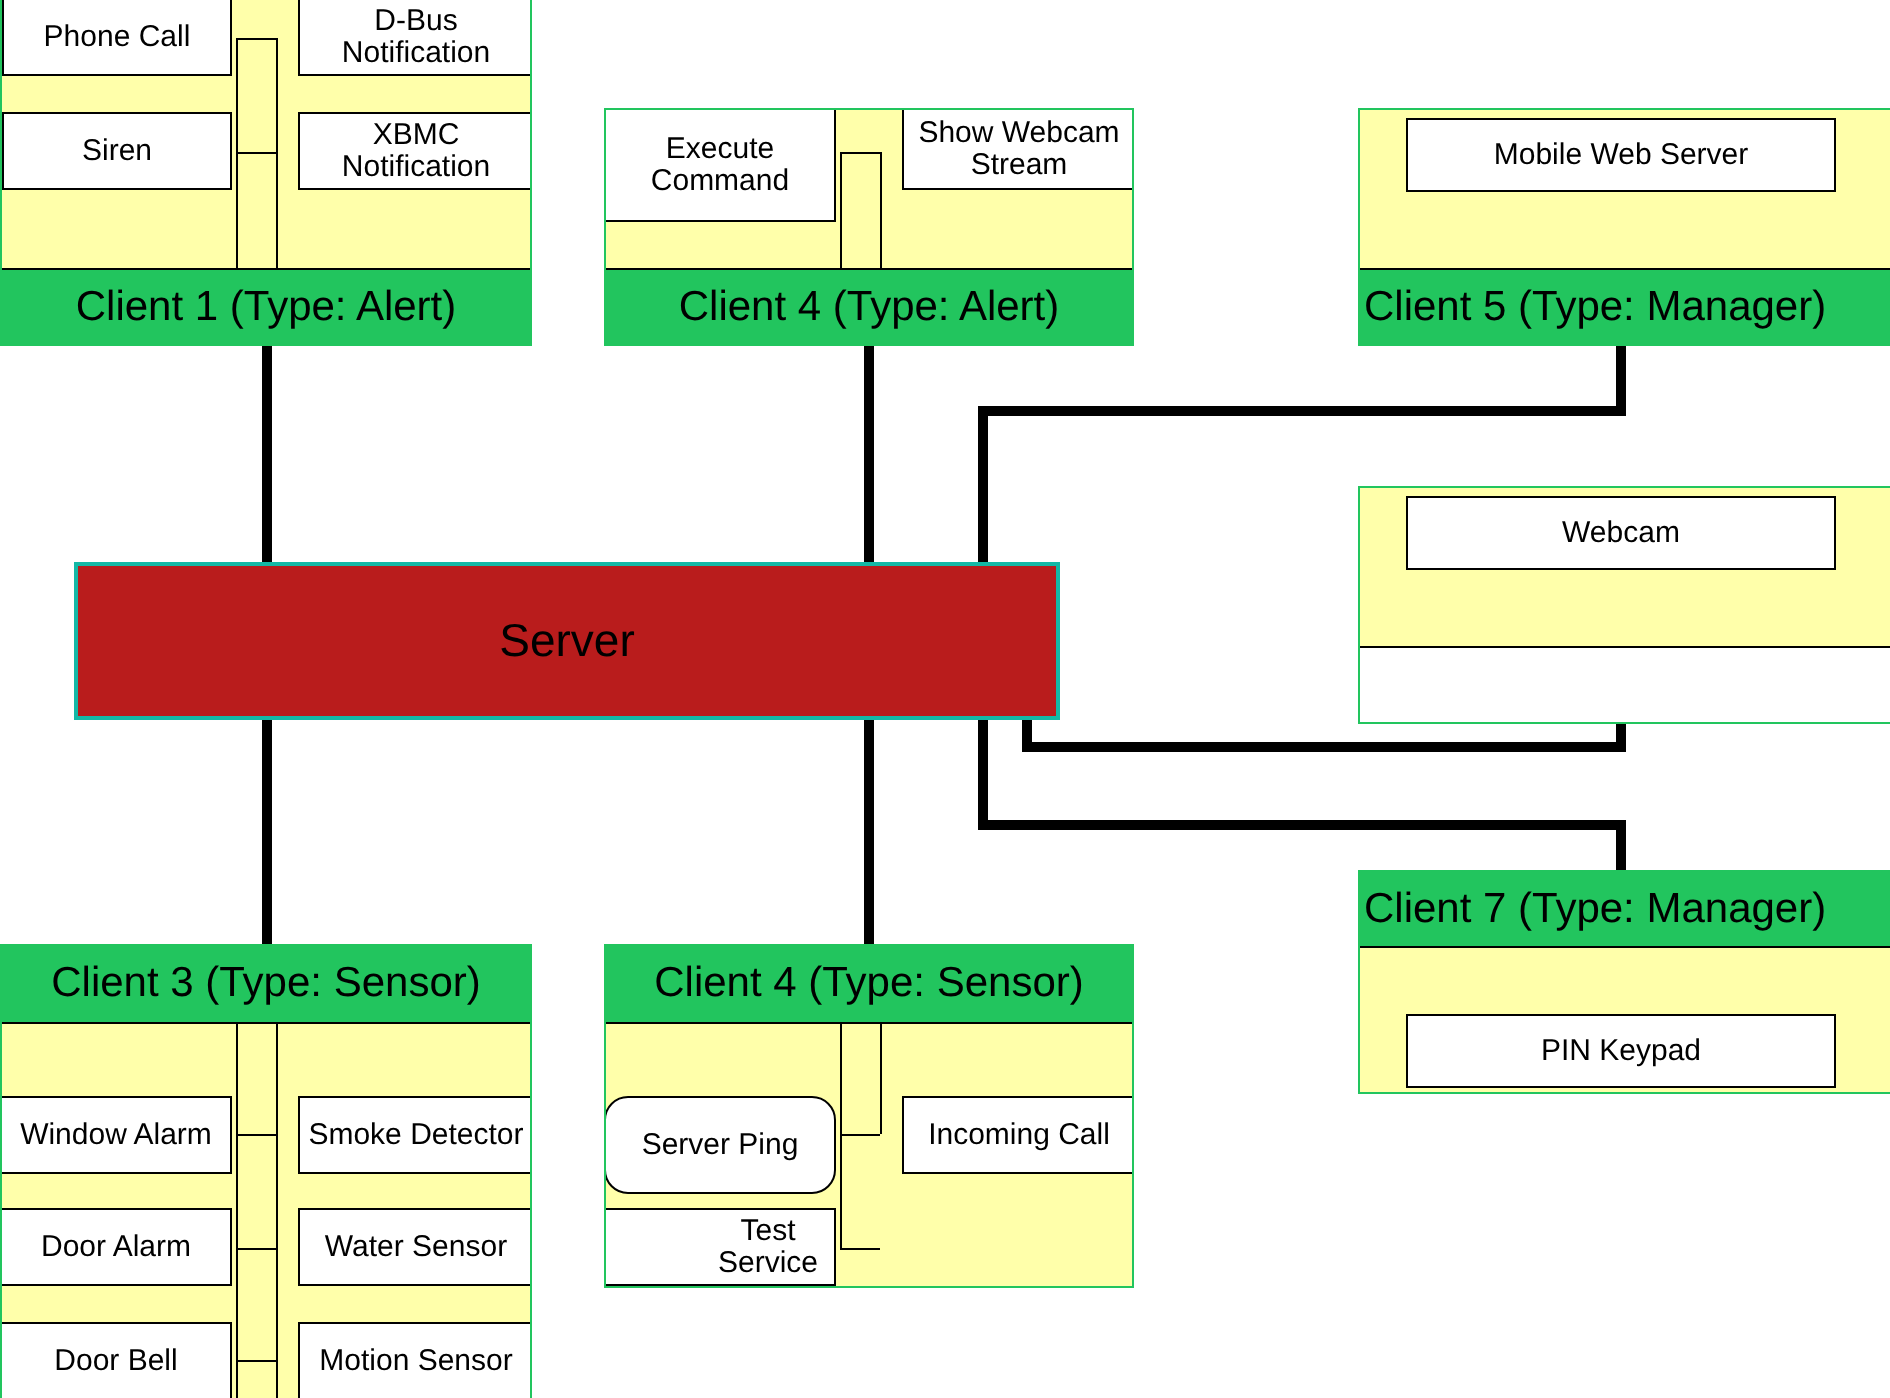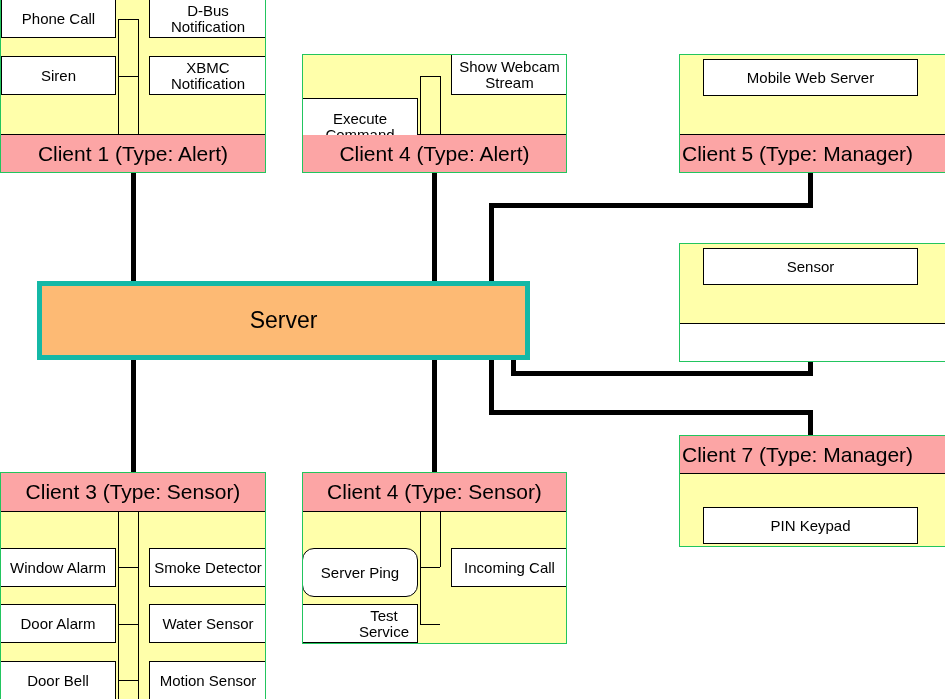--- a/index.html
+++ b/index.html
@@ -34,21 +34,21 @@
     border-bottom:1px solid #000000;
     overflow:hidden;
   }
   .body-yellow.no-top{border-top:none;}
   .body-yellow.no-bottom{border-bottom:none;}
 
   
   .title-strip{
     position:absolute;
     box-sizing:border-box;
-    background:#fca5a5;
+    background:#22c55e;
     display:flex;
     align-items:center;
     justify-content:center;
     white-space:nowrap;
     overflow:hidden;
   }
   .title-strip span{display:block;}
 
   
   .module{
@@ -70,22 +70,22 @@
   .rule-v{position:absolute;background:#000000;width:1px;}
 
   
   .link-v{position:absolute;background:#000000;width:5px;}
   .link-h{position:absolute;background:#000000;height:5px;}
 
   
   .server{
     position:absolute;
     box-sizing:border-box;
-    border:5px solid #14b8a6;
-    background:#fdba74;
+    border:2px solid #14b8a6;
+    background:#b91c1c;
     display:flex;
     align-items:center;
     justify-content:center;
   }
 </style>
 </head>
 <body>
 
 <div id="canvas">
 
@@ -141,21 +141,21 @@
   </div>
 
   <div class="client" style="left:302px; top:54px; width:265px; height:119px;">
 
     <div class="body-yellow no-top" style="left:0px; top:0px; right:0px; height:80px;"></div>
 
     <div class="rule-v" style="left:117px; top:21px; height:59px;"></div>
     <div class="rule-v" style="left:137px; top:21px; height:59px;"></div>
     <div class="rule-h" style="left:117px; top:21px; width:20px;"></div>
 
-    <div class="module" style="left:-1px; top:-1px; width:116px; height:57px; font-size:15px;margin-top:44px;">
+    <div class="module" style="left:-1px; top:-1px; width:116px; height:57px; font-size:15px;">
       <span>Execute Command</span>
     </div>
     <div class="module" style="left:148px; top:-1px; width:117px; height:41px; font-size:15px;">
       <span>Show Webcam Stream</span>
     </div>
 
     <div class="title-strip" style="left:0px; top:80px; right:0px; height:38px; font-size:21px;">
       <span>Client 4 (Type: Alert)</span>
     </div>
   </div>
@@ -171,21 +171,21 @@
     <div class="title-strip" style="left:0px; top:80px; right:0px; height:38px; font-size:21px; justify-content:flex-start; padding-left:2px;">
       <span>Client 5 (Type: Manager)</span>
     </div>
   </div>
 
   <div class="client" style="left:679px; top:243px; width:268px; height:119px;">
 
     <div class="body-yellow no-top" style="left:0px; top:0px; right:0px; height:80px;"></div>
 
     <div class="module" style="left:23px; top:4px; width:215px; height:37px; font-size:15px;">
-      <span>Sensor</span>
+      <span>Webcam</span>
     </div>
 
   </div>
 
   <div class="client" style="left:679px; top:435px; width:268px; height:112px;">
 
     <div class="title-strip" style="left:0px; top:0px; right:0px; height:37px; font-size:21px; justify-content:flex-start; padding-left:2px;">
       <span>Client 7 (Type: Manager)</span>
     </div>
 

